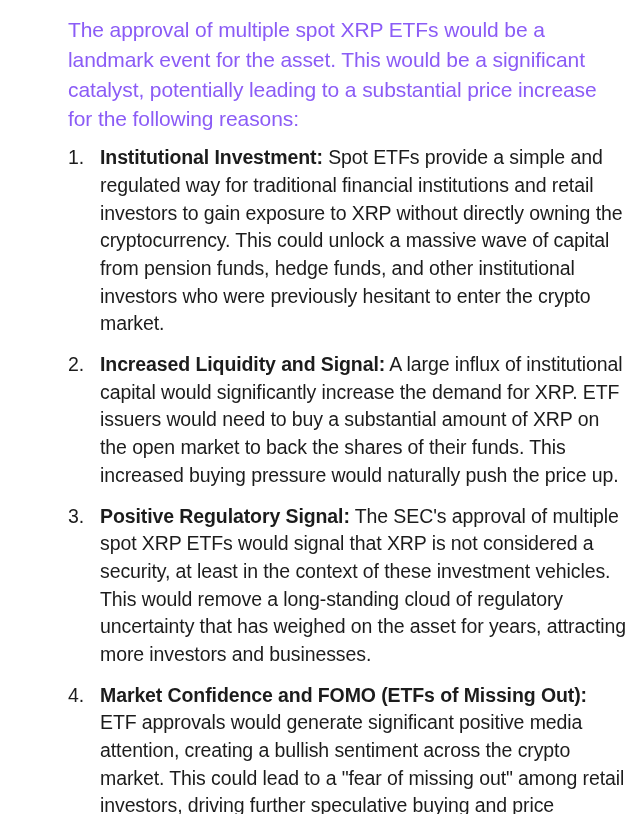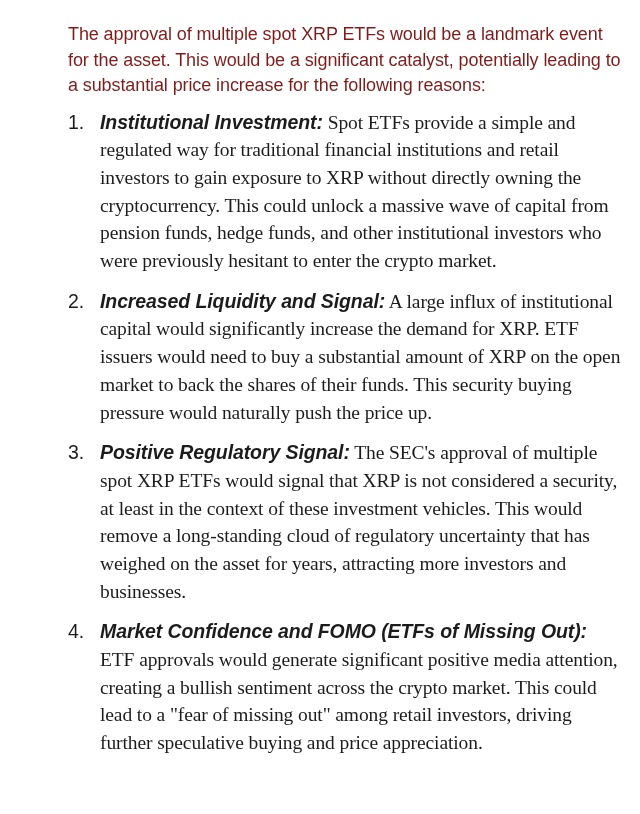--- a/index.html
+++ b/index.html
@@ -16,25 +16,25 @@
   }
   .page {
     box-sizing: border-box;
     width: 640px;
     height: 814px;
     padding: 8px 14px 0 68px;
     background: #ffffff;
     overflow: hidden;
   }
   .intro {
-    font-size: 18px;
+    font-size: 21px;
     line-height: 1.42;
     letter-spacing: -0.1px;
-    margin: 14px 0 10px 0;
-    color: #7f1d1d;
+    margin: 7px 0 10px 0;
+    color: #8b5cf6;
   }
   ol.reasons {
     list-style: none;
     margin: 0;
     padding: 0;
   }
   ol.reasons > li {
     position: relative;
     padding-left: 32px;
     margin-bottom: 13px;
@@ -47,42 +47,40 @@
     position: absolute;
     left: 0;
     top: 0;
     width: 24px;
     text-align: left;
     font-size: 19.5px;
     color: #1c1c1c;
   }
   ol.reasons > li .lead {
     font-weight: bold;
-    font-style: italic;
   }
   ol.reasons > li .rest {
     font-weight: normal;
-    font-family: Liberation Serif, serif;
   }
 </style>
 </head>
 <body>
 
 <div class="page">
 
   <p class="intro">The approval of multiple spot XRP ETFs would be a landmark event for the asset. This would be a significant catalyst, potentially leading to a substantial price increase for the following reasons:</p>
 
   <ol class="reasons">
 
     <li>
       <span class="marker">1.</span><span class="lead">Institutional Investment:</span><span class="rest"> Spot ETFs provide a simple and regulated way for traditional financial institutions and retail investors to gain exposure to XRP without directly owning the cryptocurrency. This could unlock a massive wave of capital from pension funds, hedge funds, and other institutional investors who were previously hesitant to enter the crypto market.</span>
     </li>
 
     <li>
-      <span class="marker">2.</span><span class="lead">Increased Liquidity and Signal:</span><span class="rest"> A large influx of institutional capital would significantly increase the demand for XRP. ETF issuers would need to buy a substantial amount of XRP on the open market to back the shares of their funds. This security buying pressure would naturally push the price up.</span>
+      <span class="marker">2.</span><span class="lead">Increased Liquidity and Signal:</span><span class="rest"> A large influx of institutional capital would significantly increase the demand for XRP. ETF issuers would need to buy a substantial amount of XRP on the open market to back the shares of their funds. This increased buying pressure would naturally push the price up.</span>
     </li>
 
     <li>
       <span class="marker">3.</span><span class="lead">Positive Regulatory Signal:</span><span class="rest"> The SEC's approval of multiple spot XRP ETFs would signal that XRP is not considered a security, at least in the context of these investment vehicles. This would remove a long-standing cloud of regulatory uncertainty that has weighed on the asset for years, attracting more investors and businesses.</span>
     </li>
 
     <li>
       <span class="marker">4.</span><span class="lead">Market Confidence and FOMO (ETFs of Missing Out):</span><span class="rest"> ETF approvals would generate significant positive media attention, creating a bullish sentiment across the crypto market. This could lead to a "fear of missing out" among retail investors, driving further speculative buying and price appreciation.</span>
     </li>
 

